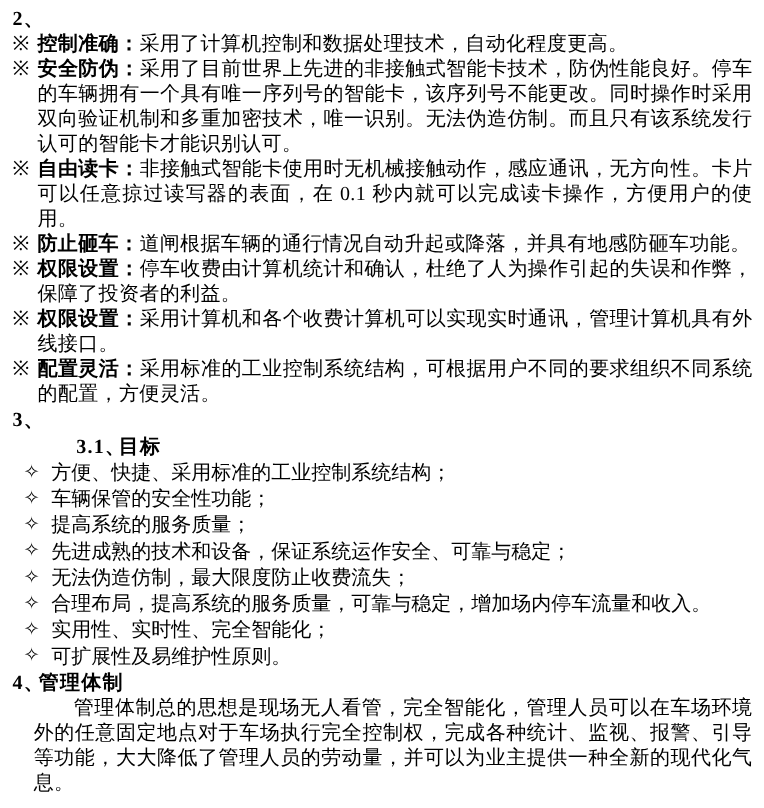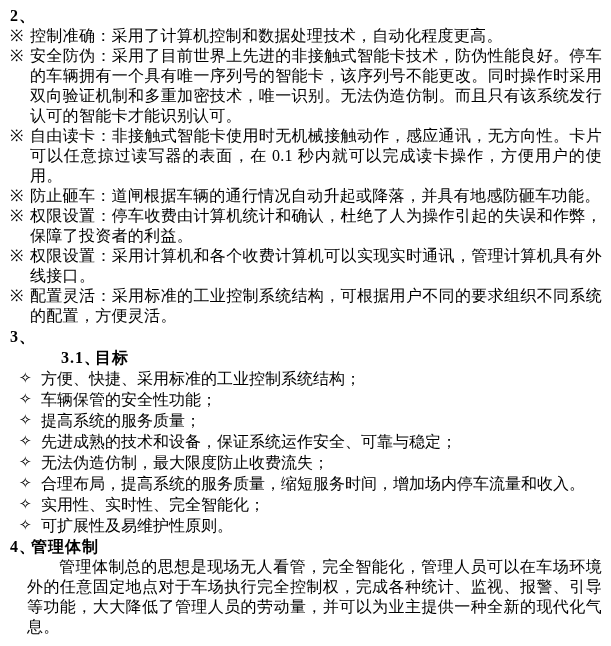--- a/index.html
+++ b/index.html
@@ -50,21 +50,21 @@
   }
   .feature .marker {
     flex: none;
     width: 20px;
   }
   .feature .fbody {
     flex: 1;
     text-align: justify;
   }
   .feature .label {
-    font-weight: normal;
+    font-weight: bold;
   }
   
   .bullet {
     display: flex;
     line-height: 21px;
     padding-left: 9px;
     letter-spacing: 0;
   }
   .bullet .marker {
     flex: none;
@@ -153,21 +153,21 @@
   <div class="bullet">
     <span class="marker">✧</span>
     <span class="btext">先进成熟的技术和设备，保证系统运作安全、可靠与稳定；</span>
   </div>
   <div class="bullet">
     <span class="marker">✧</span>
     <span class="btext">无法伪造仿制，最大限度防止收费流失；</span>
   </div>
   <div class="bullet">
     <span class="marker">✧</span>
-    <span class="btext">合理布局，提高系统的服务质量，缩短服务时间，增加场内停车流量和收入。</span>
+    <span class="btext">合理布局，提高系统的服务质量，可靠与稳定，增加场内停车流量和收入。</span>
   </div>
   <div class="bullet">
     <span class="marker">✧</span>
     <span class="btext">实用性、实时性、完全智能化；</span>
   </div>
   <div class="bullet">
     <span class="marker">✧</span>
     <span class="btext">可扩展性及易维护性原则。</span>
   </div>
 

